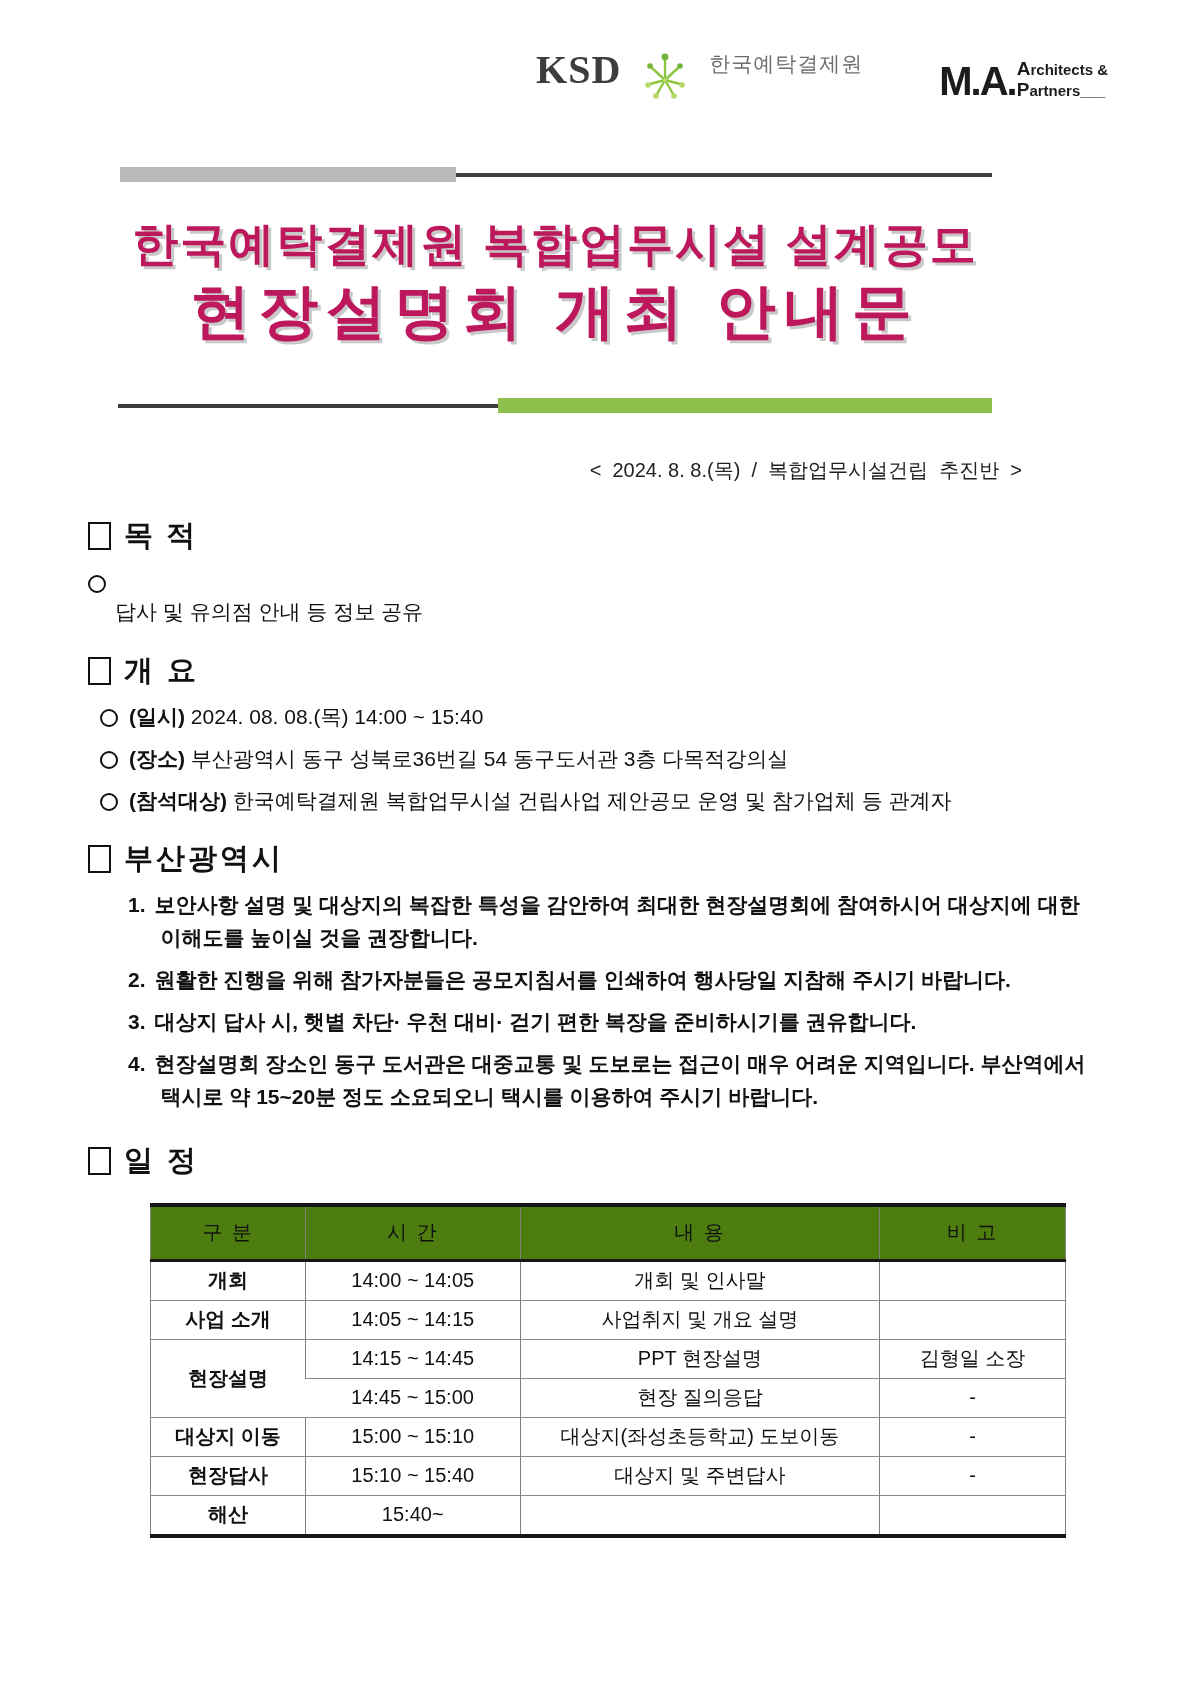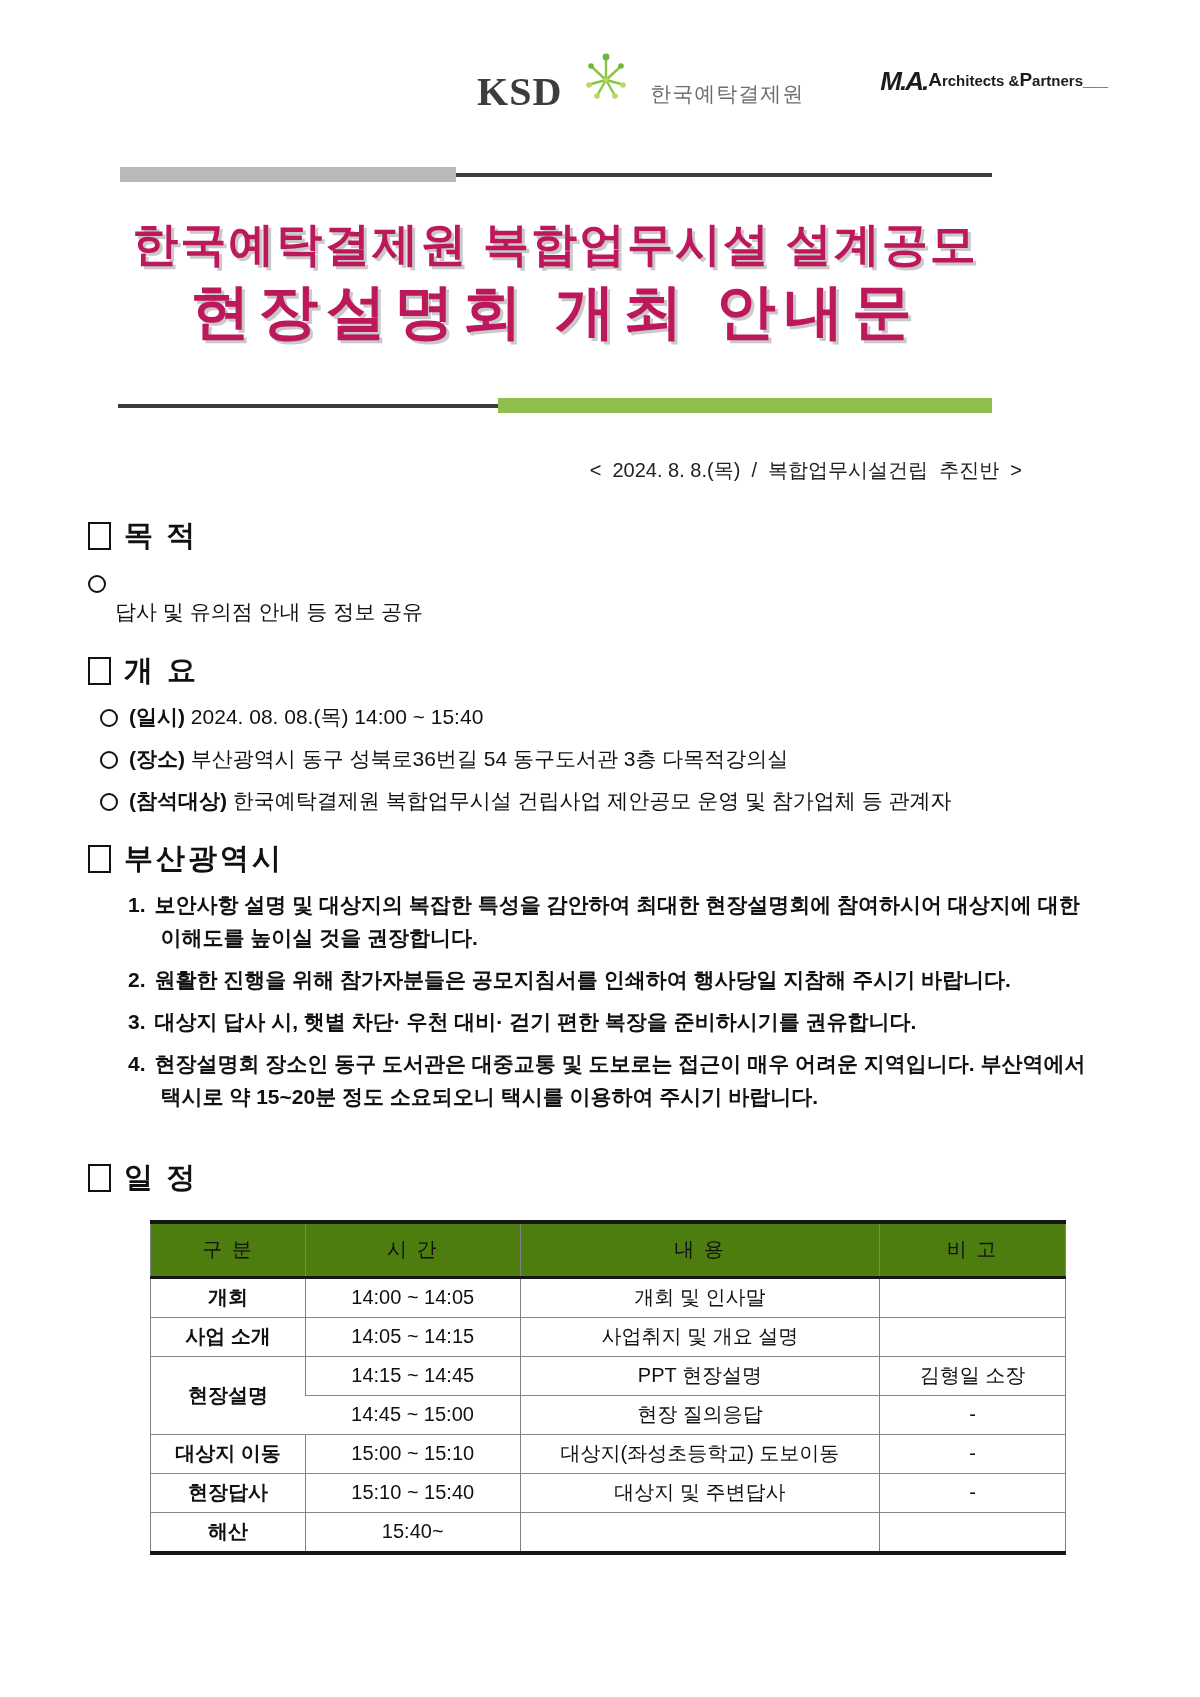--- a/index.html
+++ b/index.html
@@ -2,27 +2,27 @@
 <html><head>
 <meta charset="utf-8">
 <style>
   html,body{margin:0;padding:0;background:#ffffff;}
   .page{
     position:relative;width:1200px;height:1697px;background:#fff;overflow:hidden;
     font-family:"Liberation Sans","DejaVu Sans",sans-serif;color:#111;
   }
   
   .logos{display:flex;justify-content:flex-end;align-items:center;gap:76px;padding:50px 92px 0 0;}
-  .ksd{display:flex;align-items:flex-end;gap:20px;}
+  .ksd{display:flex;align-items:flex-start;gap:20px;}
   .ksd-word{font-family:"Liberation Serif","DejaVu Serif",serif;font-weight:bold;font-size:40px;color:#3d3d3d;letter-spacing:1px;line-height:1;}
   .ksd-spark{width:44px;height:52px;margin:0 2px 10px 2px;}
   .ksd-org{font-size:21px;color:#6e6e6e;letter-spacing:1px;padding-bottom:4px;}
   .ma{display:flex;align-items:center;}
-  .ma-word{font-size:26px;font-weight:800;color:#1c1c1c;letter-spacing:-2px;line-height:1;font-style:italic;}
-  .ma-col{display:flex;font-size:15px;line-height:1.08;color:#1c1c1c;font-weight:600;margin-left:1px;margin-top:-2px;}
+  .ma-word{font-size:40px;font-weight:800;color:#1c1c1c;letter-spacing:-2px;line-height:1;}
+  .ma-col{display:flex;flex-direction:column;font-size:15px;line-height:1.08;color:#1c1c1c;font-weight:600;margin-left:1px;margin-top:-2px;}
   .ma-col .init{font-size:19px;font-weight:800;}
   .ma-line{white-space:pre;}
   
   .decor{position:relative;height:18px;}
   .decor1{margin-top:54px;}
   .decor1 .bar-gray{position:absolute;left:120px;width:336px;top:1px;height:15px;background:#b9b9b9;}
   .decor1 .line-dark{position:absolute;left:456px;right:208px;top:7px;height:4px;background:#3d3d3d;}
   .decor2{margin-top:52px;}
   .decor2 .line-dark{position:absolute;left:118px;width:380px;top:7px;height:4px;background:#3d3d3d;}
   .decor2 .bar-green{position:absolute;left:498px;right:208px;top:1px;height:15px;background:#8ebf4c;}
@@ -32,21 +32,21 @@
   .title .t2{font-size:60px;letter-spacing:8px;line-height:1.1;margin-top:8px;}
   
   .meta{margin-top:42px;text-align:right;padding-right:178px;font-size:20px;color:#222;white-space:pre;}
   
   .content{padding:0 60px 0 88px;}
   .sec{display:flex;align-items:center;gap:13px;font-size:29px;font-weight:bold;letter-spacing:3px;color:#111;}
   .sec .sqr{flex:0 0 auto;width:19px;height:24px;border:2.5px solid #111;background:#fff;}
   .sec-purpose{margin-top:32px;font-family:Liberation Serif, serif;}
   .sec-overview{margin-top:22px;}
   .sec-notes{margin-top:22px;}
-  .sec-schedule{margin-top:45px;font-family:Liberation Serif, serif;}
+  .sec-schedule{margin-top:28px;}
   .body-text{font-size:21px;color:#111;}
   .bullet-row{display:flex;align-items:flex-start;gap:11px;margin-top:10px;line-height:34px;}
   .ring{flex:0 0 auto;width:14px;height:14px;border:2px solid #111;border-radius:50%;margin-top:9px;}
   .cont-line{padding-left:27px;line-height:34px;margin-top:2px;}
   
   .ov-item{display:flex;align-items:flex-start;gap:11px;padding-left:12px;margin-top:9px;line-height:33px;}
   .ov-label{font-weight:bold;white-space:pre;}
   .ov-sub{padding-left:52px;margin-top:8px;line-height:33px;}
   .ov-sub .ov-label{padding:0 4px 0 8px;}
   

